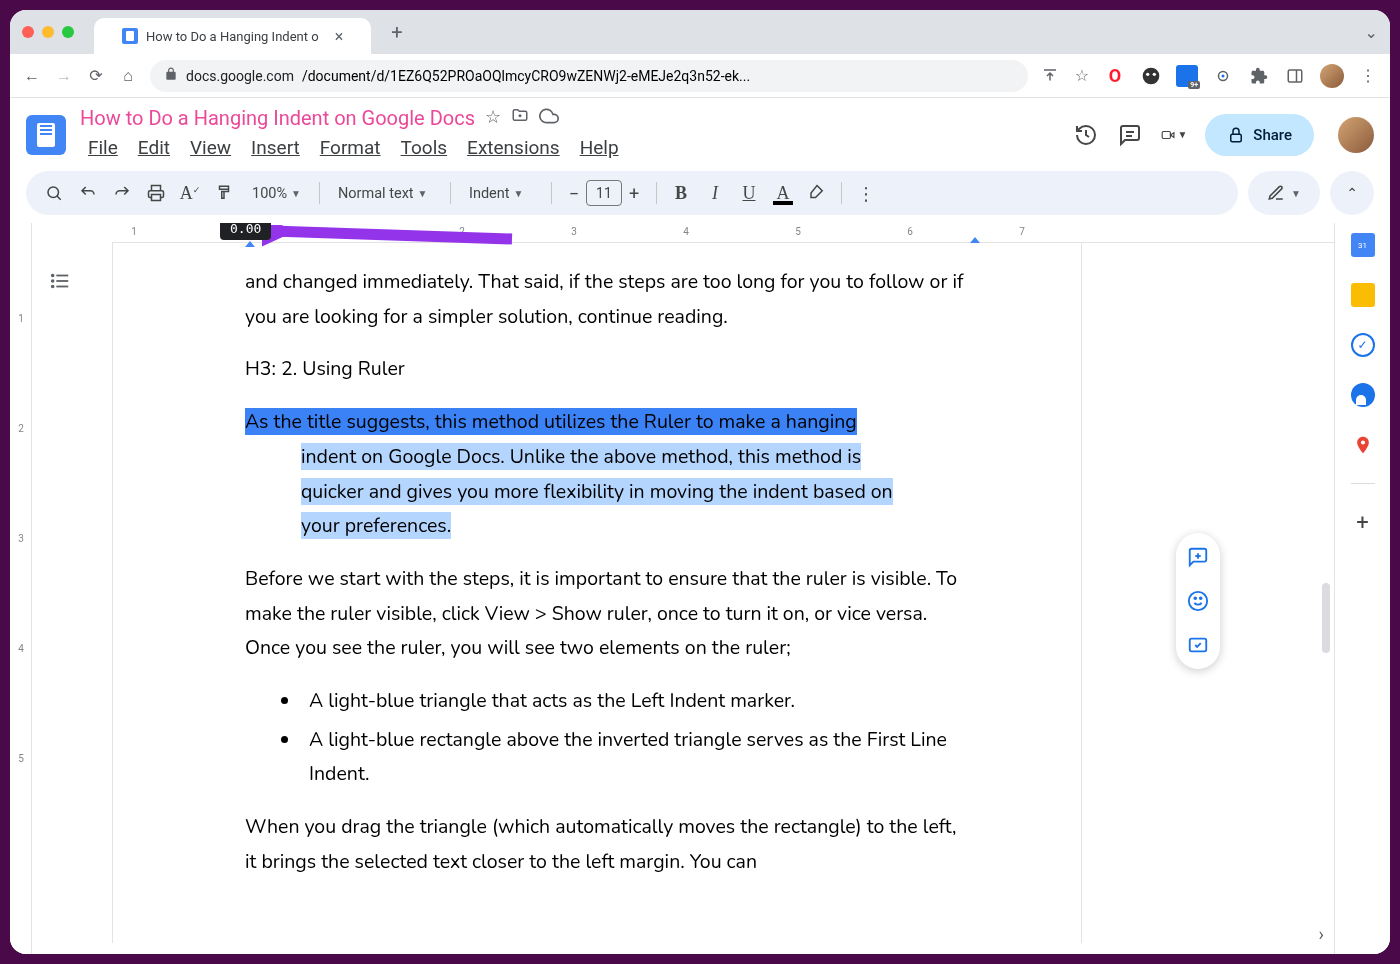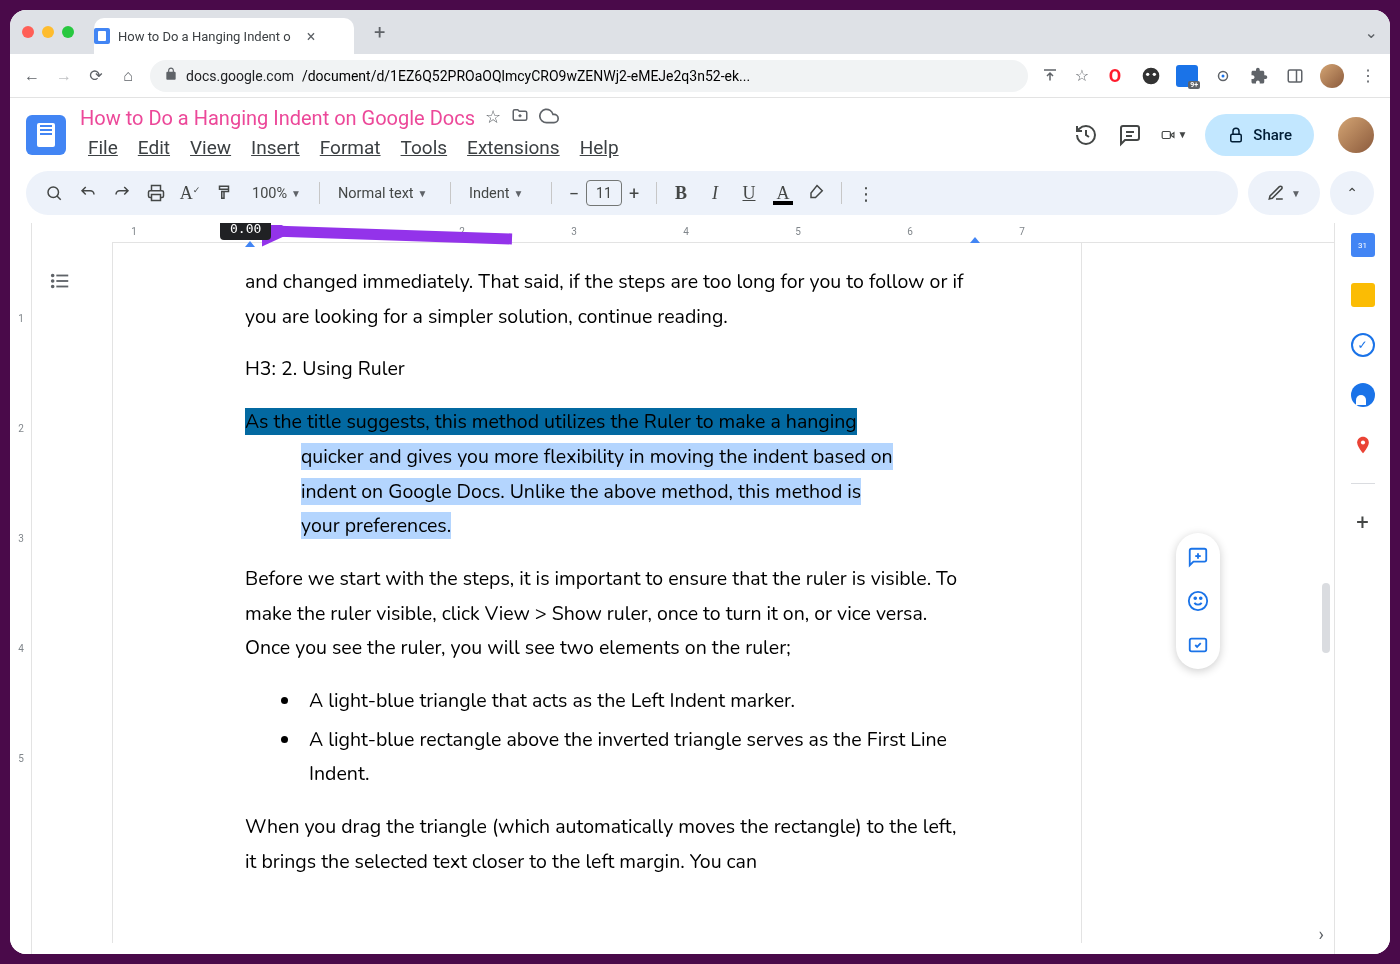--- a/index.html
+++ b/index.html
@@ -6,21 +6,21 @@
 body { font-family: -apple-system, BlinkMacSystemFont, "Segoe UI", Roboto, sans-serif; background: #4a0a4a; width: 1400px; height: 964px; overflow: hidden; position: relative; }
 .frame { position: absolute; inset: 10px; background: #fff; border-radius: 16px; overflow: hidden; display: flex; flex-direction: column; }
 
 
 .chrome-top { background: #dee1e6; height: 44px; display: flex; align-items: center; padding: 0 12px; gap: 8px; }
 .traffic-lights { display: flex; gap: 8px; margin-right: 12px; }
 .tl { width: 12px; height: 12px; border-radius: 50%; }
 .tl.red { background: #ff5f57; }
 .tl.yellow { background: #febc2e; }
 .tl.green { background: #28c840; }
-.tab { background: #fff; border-radius: 10px 10px 0 0; height: 36px; margin-top: 8px; display: flex; align-items: center; padding: 0 0; gap: 8px; min-width: 260px; font-size: 13px; color: #3c4043; }
+.tab { background: #fff; border-radius: 10px 10px 0 0; height: 36px; margin-top: 8px; display: flex; align-items: center; padding: 0 28px; gap: 8px; min-width: 260px; font-size: 13px; color: #3c4043; }
 .tab .favicon { width: 16px; height: 16px; background: #4285f4; border-radius: 2px; display:flex; align-items:center; justify-content:center;}
 .tab .favicon::after{content:"";width:8px;height:10px;background:#fff;border-radius:1px;}
 .tab .close { margin-left: 8px; color: #5f6368; font-size: 16px; cursor: pointer; }
 .newtab { color: #5f6368; font-size: 20px; padding: 0 12px; cursor: pointer; }
 .chrome-expand { margin-left: auto; color: #5f6368; }
 
 .addr-bar { background: #fff; height: 44px; display: flex; align-items: center; padding: 0 12px; gap: 12px; border-bottom: 1px solid #e3e3e3; }
 .nav-icn { width: 20px; height: 20px; display: flex; align-items: center; justify-content: center; color: #5f6368; cursor: pointer; }
 .addr { flex: 1; background: #f1f3f4; border-radius: 20px; height: 32px; display: flex; align-items: center; padding: 0 14px; gap: 8px; font-size: 14px; color: #202124; }
 .addr .lock { color: #5f6368; }
@@ -79,21 +79,21 @@
 .indent-marker .rect { width: 10px; height: 5px; background: #4285f4; border-radius:1px;}
 .indent-marker .tri { width:0; height:0; border-left:5px solid transparent; border-right:5px solid transparent; border-bottom:6px solid #4285f4; margin-top:1px;}
 .right-marker { position:absolute; top:14px; left:858px; width:0;height:0;border-left:5px solid transparent;border-right:5px solid transparent;border-bottom:6px solid #4285f4;}
 .arrow-annot { position: absolute; top: 2px; left: 150px; z-index: 9; }
 
 .page { background: #fff; margin-left: 2px; width: 970px; min-height: 700px; border-left: 1px solid #e3e3e3; border-right: 1px solid #e3e3e3; padding: 22px 110px 20px 132px; position: relative; }
 .doc-text { font-size: 19.5px; line-height: 1.78; color: #000; font-family: "Nunito", -apple-system, sans-serif; }
 .doc-text p { margin-bottom: 4px; }
 .doc-text .h3line { margin: 18px 0; font-weight: 400;}
 .hanging-para { margin: 18px 0; }
-.hanging-para .line1 { background:#0369a1; }
+.hanging-para .line1 { background:#3b82f6; }
 .hanging-para .cont { display:block; padding-left: 56px; }
 .hanging-para .cont span { background:#b4d5fe; }
 .bullets { margin: 18px 0 18px 56px; }
 .bullets li { margin-bottom: 4px; padding-left: 8px;}
 
 .floating-actions { position: absolute; right: 170px; top: 310px; background: #fff; border-radius: 24px; box-shadow: 0 2px 10px rgba(0,0,0,0.2); padding: 8px 6px; display: flex; flex-direction: column; gap: 12px; z-index: 20;}
 .floating-actions .fa-icn { width: 32px; height: 32px; display: flex; align-items: center; justify-content: center; color: #1a73e8; cursor: pointer; }
 
 
 .right-sidebar { width: 56px; background: #fff; border-left: 1px solid #e3e3e3; display: flex; flex-direction: column; align-items: center; padding-top: 10px; gap: 26px; }
@@ -365,22 +365,22 @@
         <span class="tick" style="left:798px">6</span>
         <span class="tick" style="left:910px">7</span>
       </div>
 
       <div class="page">
         <div class="doc-text">
           <p>and changed immediately. That said, if the steps are too long for you to follow or if you are looking for a simpler solution, continue reading.</p>
           <p class="h3line">H3: 2. Using Ruler</p>
           <div class="hanging-para">
             <span class="line1">As the title suggests, this method utilizes the Ruler to make a hanging</span>
+            <span class="cont"><span>indent on Google Docs. Unlike the above method, this method is</span></span>
             <span class="cont"><span>quicker and gives you more flexibility in moving the indent based on</span></span>
-            <span class="cont"><span>indent on Google Docs. Unlike the above method, this method is</span></span>
             <span class="cont"><span>your preferences.</span></span>
           </div>
           <p>Before we start with the steps, it is important to ensure that the ruler is visible. To make the ruler visible, click View &gt; Show ruler, once to turn it on, or vice versa. Once you see the ruler, you will see two elements on the ruler;</p>
           <ul class="bullets">
             <li>A light-blue triangle that acts as the Left Indent marker.</li>
             <li>A light-blue rectangle above the inverted triangle serves as the First Line Indent.</li>
           </ul>
           <p>When you drag the triangle (which automatically moves the rectangle) to the left, it brings the selected text closer to the left margin. You can</p>
         </div>
       </div>

